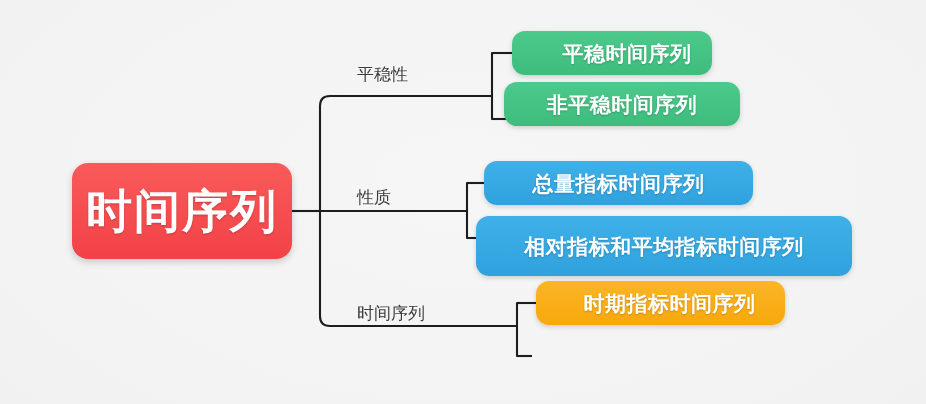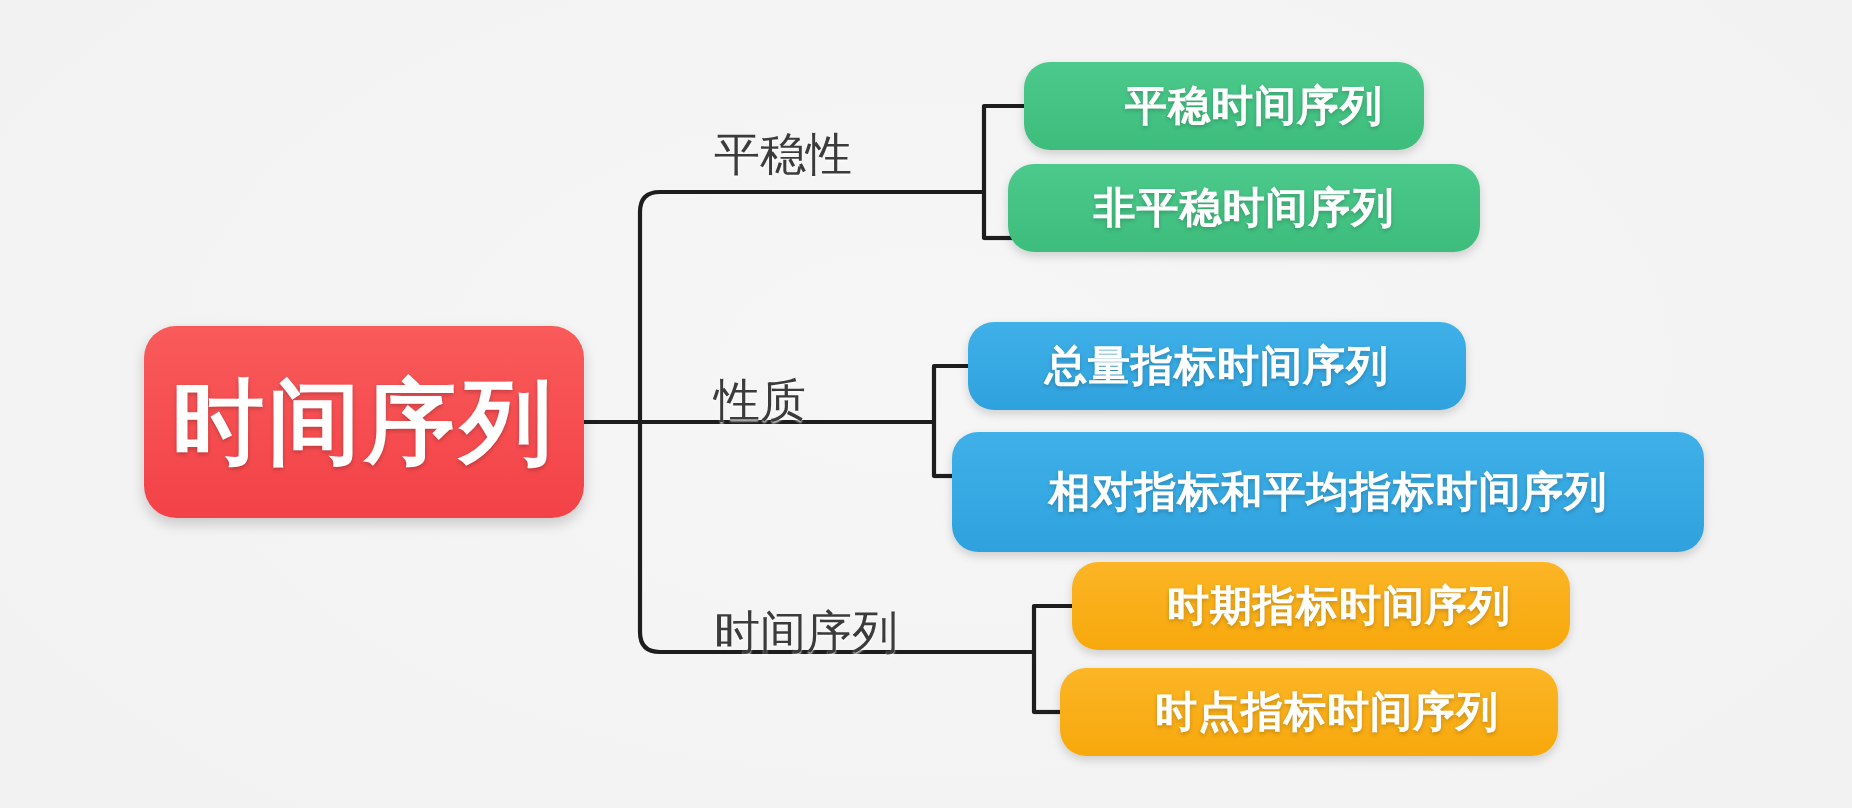--- a/index.html
+++ b/index.html
@@ -56,21 +56,21 @@
     font-size: 46px;
     font-weight: 700;
     line-height: 1;
     white-space: nowrap;
   }
 
   
   .branch-label {
     position: absolute;
     color: #3b3b3b;
-    font-size: 23px;
+    font-size: 17px;
     font-weight: 500;
     line-height: 1;
     white-space: nowrap;
     text-shadow: 0 1px 1px rgba(255,255,255,0.75);
   }
 
   
   .leaf-node {
     position: absolute;
     display: flex;
@@ -137,29 +137,26 @@
   <div class="branch-label" style="left:357px; top:305px;">时间序列</div>
 
   <div class="leaf-node tint-green" style="left:512px; top:31px; width:200px; height:44px;padding-left:44px;">
     <span class="leaf-label">平稳时间序列</span>
   </div>
 
   <div class="leaf-node tint-green" style="left:504px; top:82px; width:236px; height:44px;">
     <span class="leaf-label">非平稳时间序列</span>
   </div>
 
-  <div class="leaf-node tint-blue" style="left:484px; top:161px; width:249px; height:44px;">
+  <div class="leaf-node tint-blue" style="left:484px; top:161px; width:269px; height:44px;">
     <span class="leaf-label">总量指标时间序列</span>
   </div>
 
   <div class="leaf-node tint-blue" style="left:476px; top:216px; width:376px; height:60px;">
     <span class="leaf-label">相对指标和平均指标时间序列</span>
   </div>
 
   <div class="leaf-node tint-orange" style="left:536px; top:281px; width:249px; height:44px;">
     <span class="leaf-label">时期指标时间序列</span>
   </div>
 
-  <div class="leaf-node tint-orange" style="left:530px; top:334px; width:249px; height:44px;">
-    <span class="leaf-label">时点指标时间序列</span>
-  </div>
 
 </div>
 
 </body></html>

